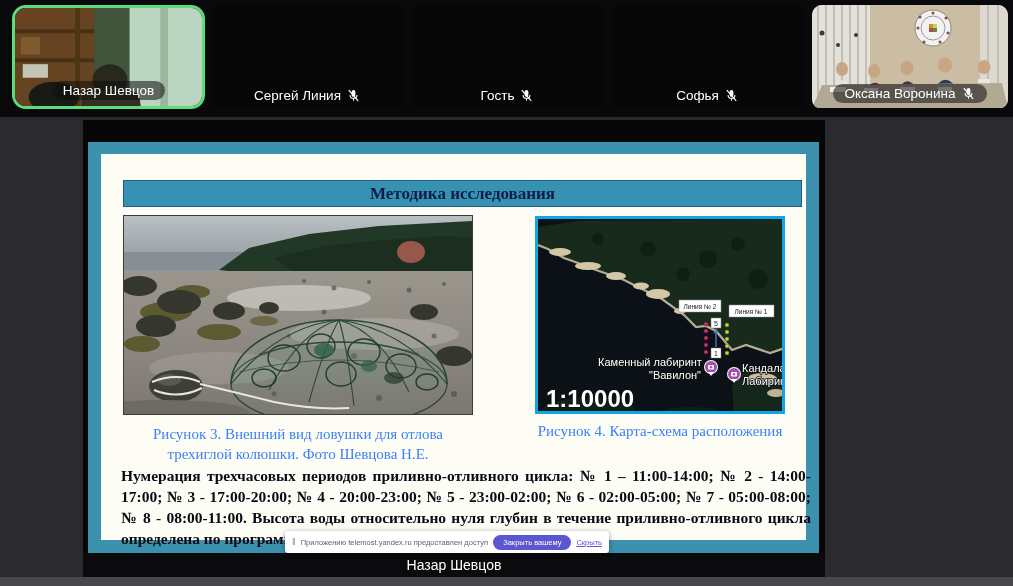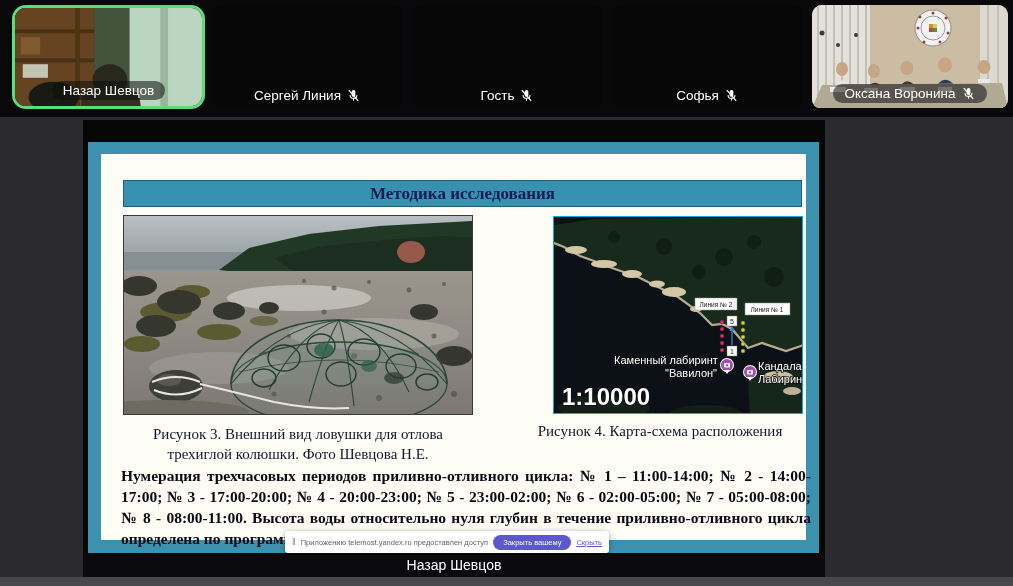--- a/index.html
+++ b/index.html
@@ -18,23 +18,23 @@
   
   .share-region { position:absolute; left:35px; top:120px; width:742px; height:457px; background:#060607;margin-left:48px; }
   .slide-frame { position:absolute; left:5px; top:22px; width:731px; height:412px; background:#3b91ae; }
   .slide { position:absolute; left:13px; top:12px; width:705px; height:386px; background:#fdfdf6; }
 
   .slide-title-bar { position:absolute; left:22px; top:26px; width:679px; height:27px; background:#3791b3; border:1px solid #1d5f7c; display:flex; align-items:center; justify-content:center; }
   .slide-title-bar span { font-family:"Liberation Serif", serif; font-weight:bold; font-size:17px; color:#0c1c4e; }
 
   .fig { position:absolute; overflow:hidden; }
   .fig-left { left:22px; top:61px; width:350px; height:200px; border:1px solid #3a3a3a; }
-  .fig-right { left:452px; top:62px; width:250px; height:198px; border:1px solid #0ea5e9; }
-
-  .caption { position:absolute; text-align:center; font-family:"Liberation Serif", serif; font-size:15px; color:#0f172a; line-height:1.35; }
+  .fig-right { left:434px; top:62px; width:250px; height:198px; border:3px solid #0ea5e9; }
+
+  .caption { position:absolute; text-align:center; font-family:"Liberation Serif", serif; font-size:15px; color:#3b82f6; line-height:1.35; }
   .cap-left { left:22px; top:270px; width:350px; }
   .cap-right { left:418px; top:267px; width:282px; }
 
   .slide-body { position:absolute; left:20px; top:311px; width:690px; font-family:"Liberation Serif", serif; font-size:15.5px; line-height:1.36; color:#0a0a14; text-align:justify;font-weight:bold; }
 
   .watermark { position:absolute; left:532px; top:336px; width:176px; color:#9fa5aa; opacity:0.55; line-height:1.25; pointer-events:none; }
   .watermark .w1 { font-size:12px; }
   .watermark .w2 { font-size:7.5px; }
 
   

